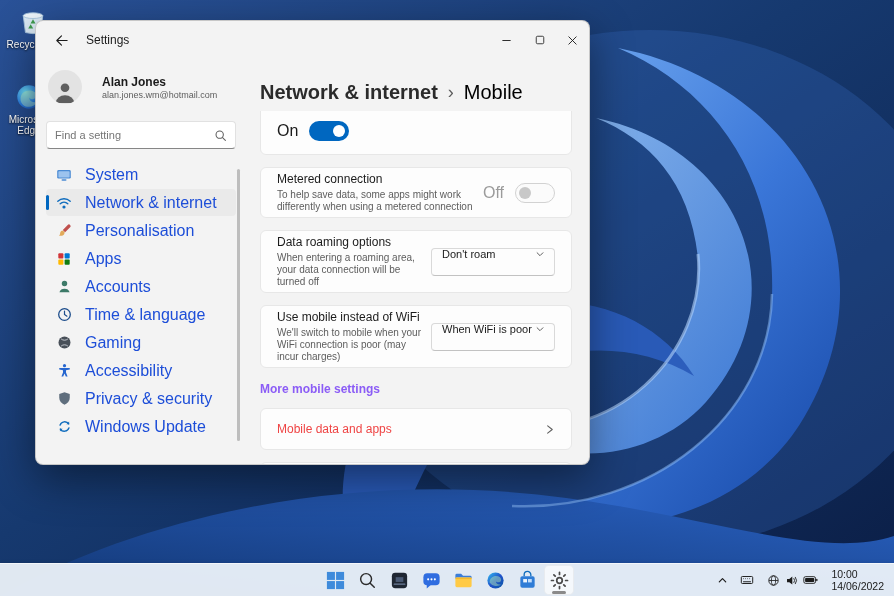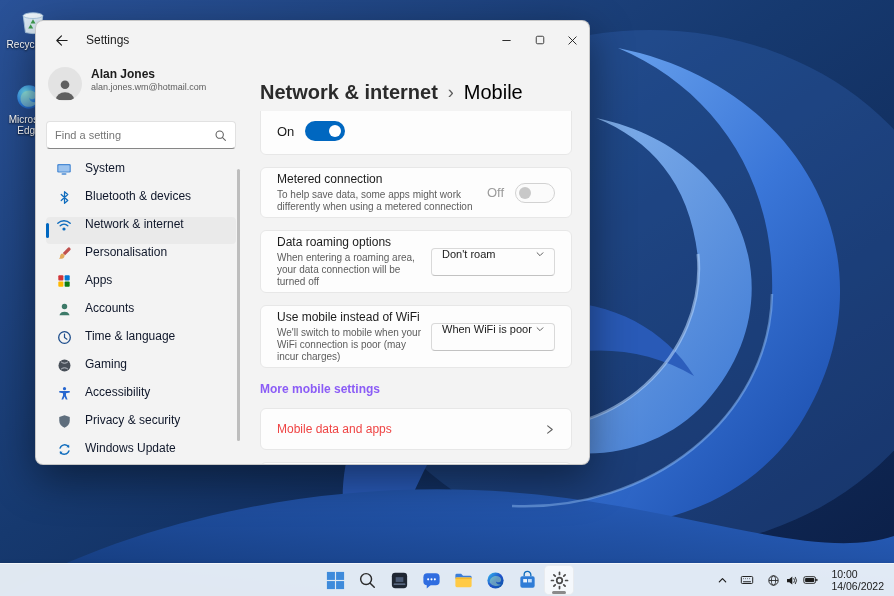--- a/index.html
+++ b/index.html
@@ -13,47 +13,47 @@
 
 .settings-window{position:absolute;left:35px;top:20px;width:555px;height:445px;background:#f3f3f3;border:1px solid rgba(0,0,0,.18);border-radius:8px;box-shadow:0 14px 44px rgba(0,0,0,.45);display:flex;flex-direction:column;overflow:hidden}
 .titlebar{height:38px;flex:0 0 38px;display:flex;align-items:center;padding-left:10px}
 .back-btn{width:30px;height:30px;border:none;background:transparent;display:flex;align-items:center;justify-content:center;border-radius:4px;cursor:pointer}
 .win-title{font-size:12px;color:#1b1b1b;margin-left:10px}
 .win-controls{margin-left:auto;display:flex;height:38px}
 .win-ctl{width:33px;height:38px;border:none;background:transparent;display:flex;align-items:center;justify-content:center;cursor:pointer}
 .win-body{flex:1;display:flex;min-height:0}
 
 .sidebar{width:224px;flex:0 0 224px;padding:0 24px 0 10px;position:relative}
-.profile{display:flex;align-items:flex-start;gap:9px;margin-top:8px;height:40px;padding-left:2px;cursor:pointer}
+.profile{display:flex;align-items:center;gap:20px;margin-top:8px;height:40px;padding-left:2px;cursor:pointer}
 .avatar{width:34px;height:34px;border-radius:50%;background:#e3e3e3;display:flex;align-items:flex-end;justify-content:center;overflow:hidden}
 .p-name{font-size:12px;font-weight:700;color:#1b1b1b}
 .p-email{font-size:9px;color:#5d5d5d;margin-top:1px}
 .searchbox{margin-top:14px;height:28px;background:#fff;border:1px solid #e1e1e1;border-bottom-color:#868686;border-radius:4px;display:flex;align-items:center;padding:0 8px}
 .searchbox input{flex:1;border:none;outline:none;background:transparent;font-size:11px;font-family:inherit;color:#1b1b1b;min-width:0}
 .searchbox input::placeholder{color:#767676}
 .nav{margin-top:12px;display:flex;flex-direction:column;gap:1px}
-.nav-item{height:27px;display:flex;gap:13px;padding:0 10px;border-radius:4px;position:relative;font-size:12px;color:#0f172a;cursor:pointer}
+.nav-item{height:27px;display:flex;align-items:center;gap:13px;padding:0 10px;border-radius:4px;position:relative;font-size:16px;color:#1d4ed8;cursor:pointer}
 .nav-item.selected{background:#eaeaea}
 .nav-item.selected::before{content:"";position:absolute;left:0;top:6px;width:3px;height:15px;border-radius:3px;background:#0067c0}
 .nav-ic{width:16px;height:16px;display:flex;align-items:center;justify-content:center;flex:0 0 16px}
 .side-scrollbar{position:absolute;right:20px;top:110px;width:3px;height:272px;border-radius:2px;background:#bdbdbd;cursor:pointer}
 
 .main{flex:1;min-width:0;padding:6px 17px 0 0;display:flex;flex-direction:column}
 .breadcrumb{margin-top:12px;height:30px;display:flex;align-items:center;gap:10px}
 .bc-parent{font-size:20px;font-weight:600;color:#2b2b2b;cursor:pointer}
 .bc-sep{font-size:18px;color:#5d5d5d}
 .bc-current{font-size:20px;font-weight:400;color:#000}
 .scrollview{flex:1;margin-top:4px;overflow:hidden;display:flex;flex-direction:column;gap:12px}
 .card{background:#fdfdfd;border:1px solid #e7e7e7;border-radius:6px;padding:4px 16px;display:flex;align-items:center;min-height:48px;flex:0 0 auto}
 .card.cut{margin-top:-14px;padding-top:14px;min-height:58px}
 .card-text{flex:1;padding-right:10px}
 .card-title{font-size:12px;color:#1b1b1b;line-height:15px;margin-bottom:2px}
 .card-desc{font-size:10px;color:#5d5d5d;line-height:12px;max-width:215px}
 .toggle-wrap{display:flex;align-items:center;gap:11px}
-.toggle-label{font-size:13px;color:#1b1b1b}
+.toggle-label{font-size:16px;color:#1b1b1b}
 .toggle-label.dim{color:#9b9b9b}
 .toggle{width:40px;height:20px;border-radius:10px;position:relative;cursor:pointer;flex:0 0 40px}
 .toggle.on{background:#0067c0}
 .toggle.on .knob{position:absolute;top:4px;right:4px;width:12px;height:12px;border-radius:50%;background:#fff}
 .toggle.off{background:#fbfbfb;border:1px solid #d2d2d2}
 .toggle.off .knob{position:absolute;top:3px;left:3px;width:12px;height:12px;border-radius:50%;background:#c8c8c8}
 .dropdown{width:124px;height:28px;background:#fdfdfd;border:1px solid #d9d9d9;border-bottom-color:#c2c2c2;border-radius:4px;display:flex;align-items:center;justify-content:space-between;padding:0 9px 16px 10px;font-size:11px;color:#1b1b1b;cursor:pointer;flex:0 0 124px}
 .section-header{font-size:12px;font-weight:700;color:#8b5cf6;margin-top:2px;flex:0 0 auto}
 .link-card{justify-content:space-between;min-height:42px;cursor:pointer}
 .link-label{font-size:12px;color:#ef4444}
@@ -185,28 +185,20 @@
           <div class="nav-item">
             <span class="nav-ic">
                 <svg viewBox="0 0 16 16" width="16" height="16">
                   <rect x="1.2" y="3" width="13.6" height="8.6" rx="1.4" fill="#4b8bd4"></rect>
                   <rect x="2.4" y="4.2" width="11.2" height="6.2" rx="0.7" fill="#9cc3ee"></rect>
                   <rect x="5.5" y="12.2" width="5" height="1.6" rx="0.8" fill="#4b8bd4"></rect>
                 </svg>
               </span>
             <span>System</span>
           </div>
-          <div class="nav-item">
-            <span class="nav-ic">
-                <svg viewBox="0 0 16 16" width="15" height="15">
-                  <path d="M4.5 4.8 L11.5 11.2 L8 14.2 L8 1.8 L11.5 4.8 L4.5 11.2" fill="none" stroke="#0f6cbd" stroke-width="1.3" stroke-linejoin="round" stroke-linecap="round"></path>
-                </svg>
-              </span>
-            <span>Bluetooth &amp; devices</span>
-          </div>
           <div class="nav-item selected">
             <span class="nav-ic">
                 <svg viewBox="0 0 16 16" width="16" height="16">
                   <path d="M1.8 6.2 a9 9 0 0 1 12.4 0" fill="none" stroke="#0f6cbd" stroke-width="1.4" stroke-linecap="round"></path>
                   <path d="M4.2 8.8 a5.6 5.6 0 0 1 7.6 0" fill="none" stroke="#0f6cbd" stroke-width="1.4" stroke-linecap="round"></path>
                   <circle cx="8" cy="12" r="1.6" fill="#0f6cbd"></circle>
                 </svg>
               </span>
             <span>Network &amp; internet</span>
           </div>

